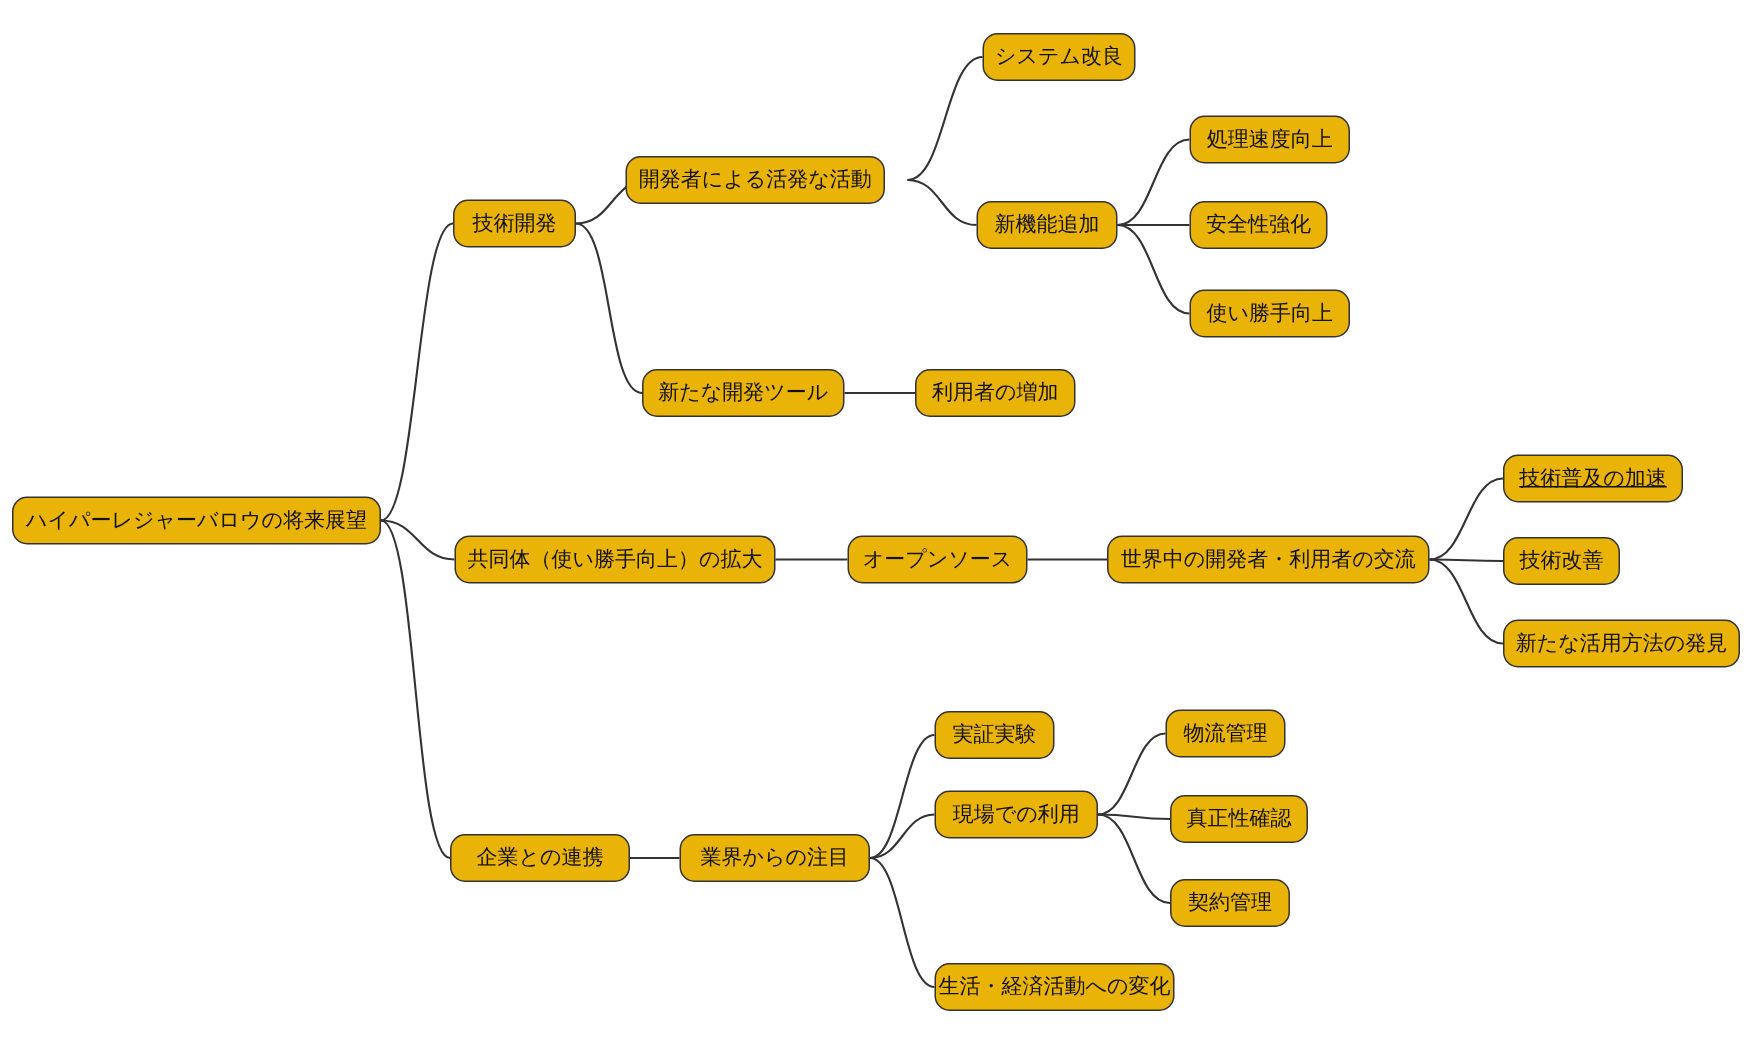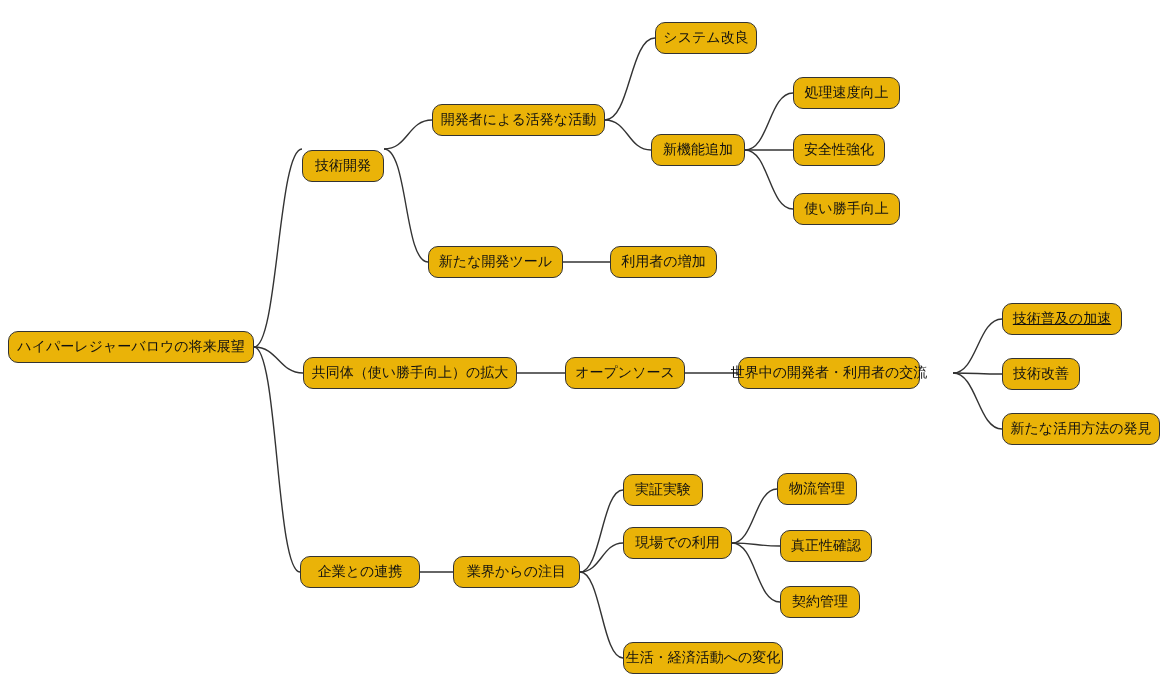--- a/index.html
+++ b/index.html
@@ -66,32 +66,32 @@
     <path d="M410,572 C431,572 432,572 453,572"></path>
     <path d="M580,572 C601,572 602,490 623,490"></path>
     <path d="M580,572 C601,572 602,543 623,543"></path>
     <path d="M580,572 C601,572 602,658 623,658"></path>
     <path d="M732,543 C754,543 755,489 777,489"></path>
     <path d="M732,543 C756,543 756,546 780,546"></path>
     <path d="M732,543 C756,543 756,602 780,602"></path>
   </svg>
 
   <div class="node" style="left:8px;   top:331px; width:246px;">ハイパーレジャーバロウの将来展望</div>
-  <div class="node" style="left:302px; top:133px; width:82px;margin-top:17px;">技術開発</div>
-  <div class="node" style="left:432px; top:104px; width:173px;">開発者による活発な活動</div>
+  <div class="node" style="left:302px; top:133px; width:82px;">技術開発</div>
+  <div class="node" style="left:417px; top:104px; width:173px;">開発者による活発な活動</div>
   <div class="node" style="left:655px; top:22px;  width:102px;">システム改良</div>
   <div class="node" style="left:651px; top:134px; width:94px;">新機能追加</div>
   <div class="node" style="left:793px; top:77px;  width:107px;">処理速度向上</div>
   <div class="node" style="left:793px; top:134px; width:92px;">安全性強化</div>
   <div class="node" style="left:793px; top:193px; width:107px;">使い勝手向上</div>
   <div class="node" style="left:428px; top:246px; width:135px;">新たな開発ツール</div>
   <div class="node" style="left:610px; top:246px; width:107px;">利用者の増加</div>
   <div class="node" style="left:303px; top:357px; width:214px;">共同体（使い勝手向上）の拡大</div>
   <div class="node" style="left:565px; top:357px; width:120px;">オープンソース</div>
-  <div class="node" style="left:738px; top:357px; width:182px;">世界中の開発者・利用者の交流</div>
+  <div class="node" style="left:738px; top:357px; width:215px;">世界中の開発者・利用者の交流</div>
   <div class="node" style="left:1002px;top:303px; width:120px;text-decoration:underline;">技術普及の加速</div>
   <div class="node" style="left:1002px;top:358px; width:78px;">技術改善</div>
   <div class="node" style="left:1002px;top:413px; width:158px;">新たな活用方法の発見</div>
   <div class="node" style="left:300px; top:556px; width:120px;">企業との連携</div>
   <div class="node" style="left:453px; top:556px; width:127px;">業界からの注目</div>
   <div class="node" style="left:623px; top:474px; width:80px;">実証実験</div>
   <div class="node" style="left:623px; top:527px; width:109px;">現場での利用</div>
   <div class="node" style="left:777px; top:473px; width:80px;">物流管理</div>
   <div class="node" style="left:780px; top:530px; width:92px;">真正性確認</div>
   <div class="node" style="left:780px; top:586px; width:80px;">契約管理</div>

